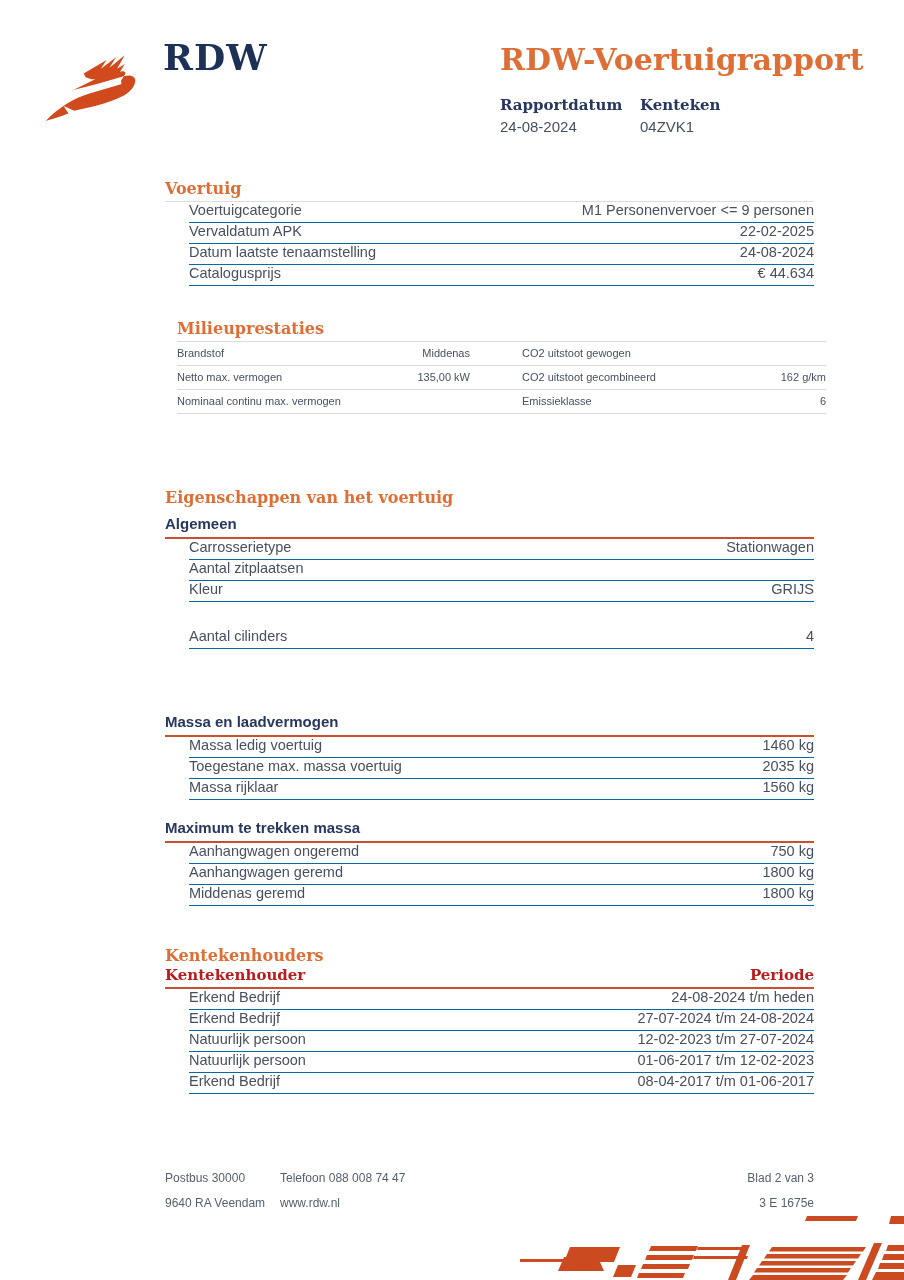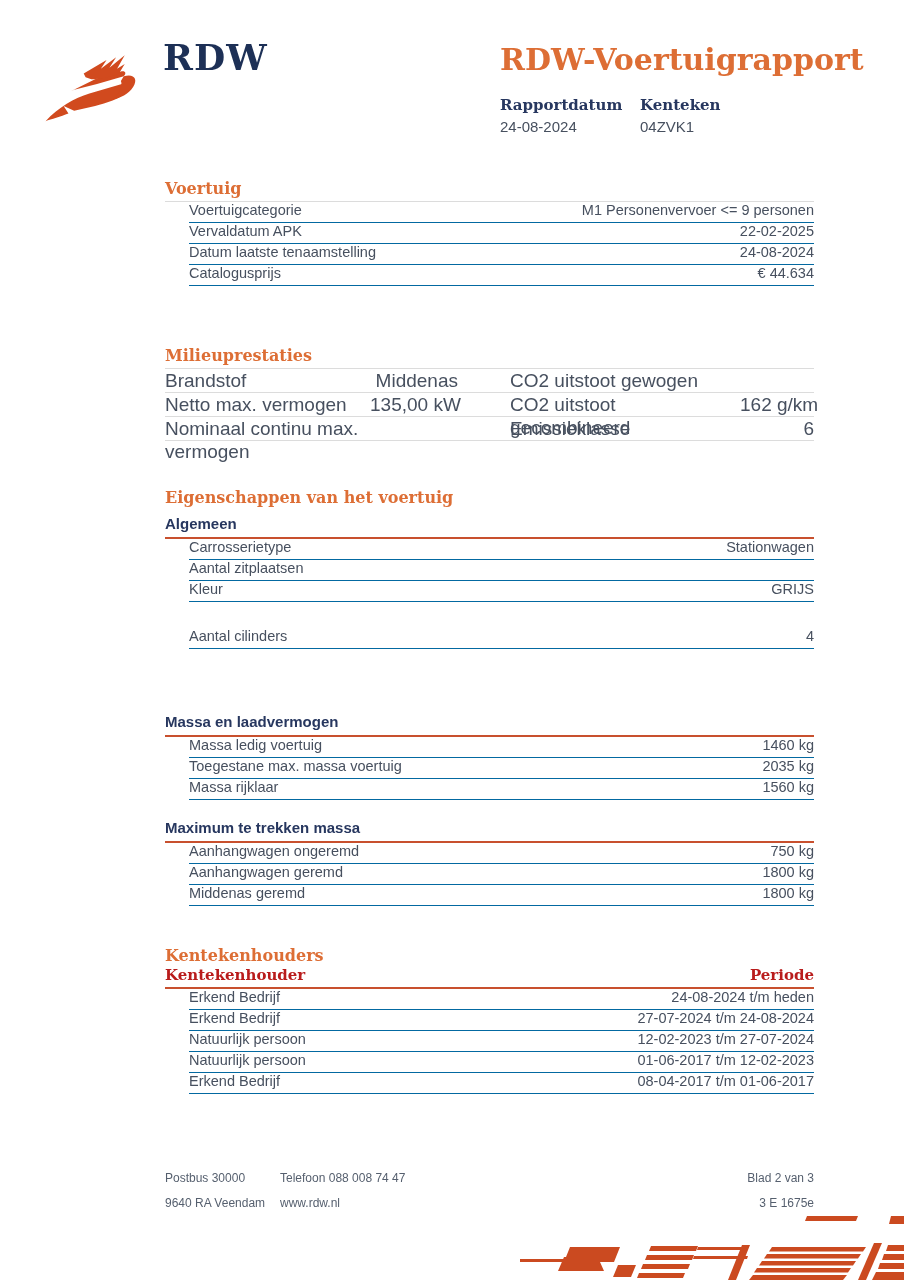--- a/index.html
+++ b/index.html
@@ -48,33 +48,33 @@
   .row {
     display: flex; justify-content: space-between; align-items: flex-start;
     height: 21px; border-bottom: 1px solid #0369a1; font-size: 14.5px; margin-left: 24px;
   }
   .row .v { text-align: right; white-space: nowrap; }
   sup { font-size: 10px; vertical-align: super; line-height: 0; }
 
   .milieu-row {
     display: grid; grid-template-columns: 205px 88px 52px 230px 1fr;
     height: 24px; line-height: 23px; border-bottom: 1px solid #dcdcdc;
-    font-size: 19px;
+    font-size: 11px;
   }
   .milieu-row .num { text-align: right; white-space: nowrap; }
 
   .kh-head {
     display: flex; justify-content: space-between;
     font-family: "DejaVu Serif", serif; font-weight: bold;
     font-size: 15px; line-height: 15px; color: #b91c1c;
     padding-bottom: 4px; border-bottom: 2px solid #c8502e;
   }
 
   #sec-voertuig   { top: 180px; }
-  #sec-milieu     { top: 347px; }
+  #sec-milieu     { top: 320px; margin-left: 12px; }
   #eigen-title    { top: 489px; }
   #sub-algemeen   { top: 516px; }
   #sub-motor      { top: 628px; }
   #sub-massa      { top: 714px; }
   #sub-trekken    { top: 820px; }
   #sec-kenteken   { top: 947px; }
   #sec-kenteken h2 { margin-bottom: 4px; }
 
   
   .foot { position: absolute; font-size: 12px; color: #555f6e; }

